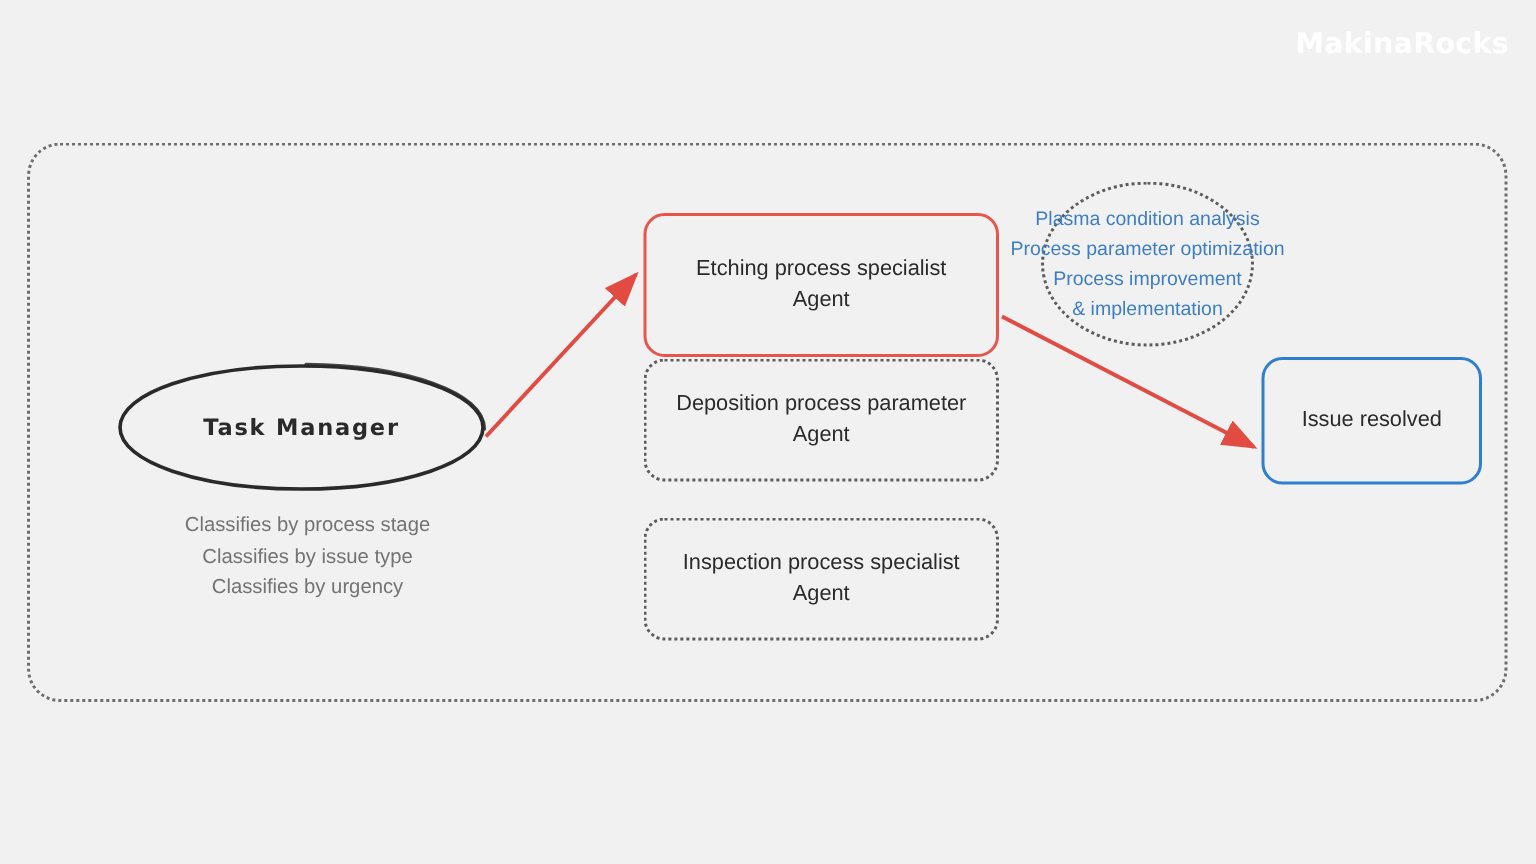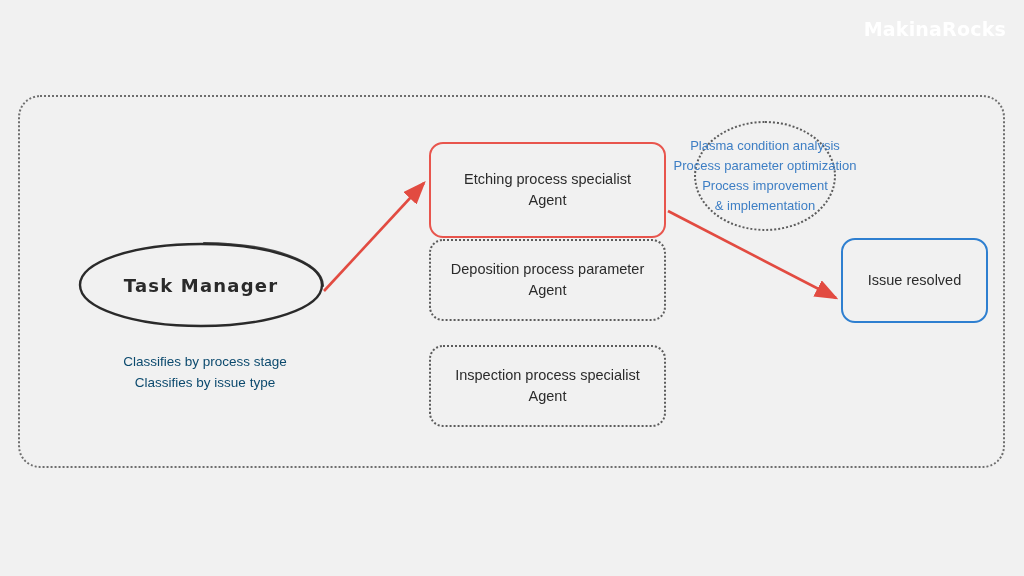--- a/index.html
+++ b/index.html
@@ -106,34 +106,34 @@
   .task-manager-label {
     position: absolute;
     left: 0;
     top: 0;
     width: 250px;
     height: 90px;
     display: flex;
     align-items: center;
     justify-content: center;
     font-family: "DejaVu Sans", sans-serif;
-    font-size: 18px;
+    font-size: 15px;
     font-weight: 600;
     letter-spacing: 1.2px;
     color: #2a2a2a;
   }
 
   
   .classifier-notes {
     position: absolute;
     left: 60px;
-    top: 352px;
+    top: 340px;
     width: 290px;
     text-align: center;
-    color: #0c4a6e;
+    color: #737373;
     font-size: 13.5px;
     line-height: 1.52;
   }
   .classifier-notes div { white-space: nowrap; }
 
   
   .thought-circle {
     position: absolute;
     left: 694px;
     top: 121px;
@@ -175,20 +175,21 @@
     <svg width="250" height="90" viewBox="0 0 250 90">
       <path d="M125,4 C193,4 246,22 246,45 C246,68 193,86 125,86 C57,86 4,68 4,45 C4,22 57,4 125,4" fill="none" stroke="#2a2a2a" stroke-width="2.4" stroke-linecap="round"></path>
       <path d="M128,3 C196,3.5 247,22 247,46" fill="none" stroke="#2a2a2a" stroke-width="2.2" stroke-linecap="round" opacity="0.85"></path>
     </svg>
     <div class="task-manager-label">Task Manager</div>
   </div>
 
   <div class="classifier-notes">
     <div>Classifies by process stage</div>
     <div>Classifies by issue type</div>
+    <div>Classifies by urgency</div>
   </div>
 
   <div class="node node-etching">
     <div>
       <span>Etching process specialist</span><br>
       <span>Agent</span>
     </div>
   </div>
 
   <div class="node node-deposition">

